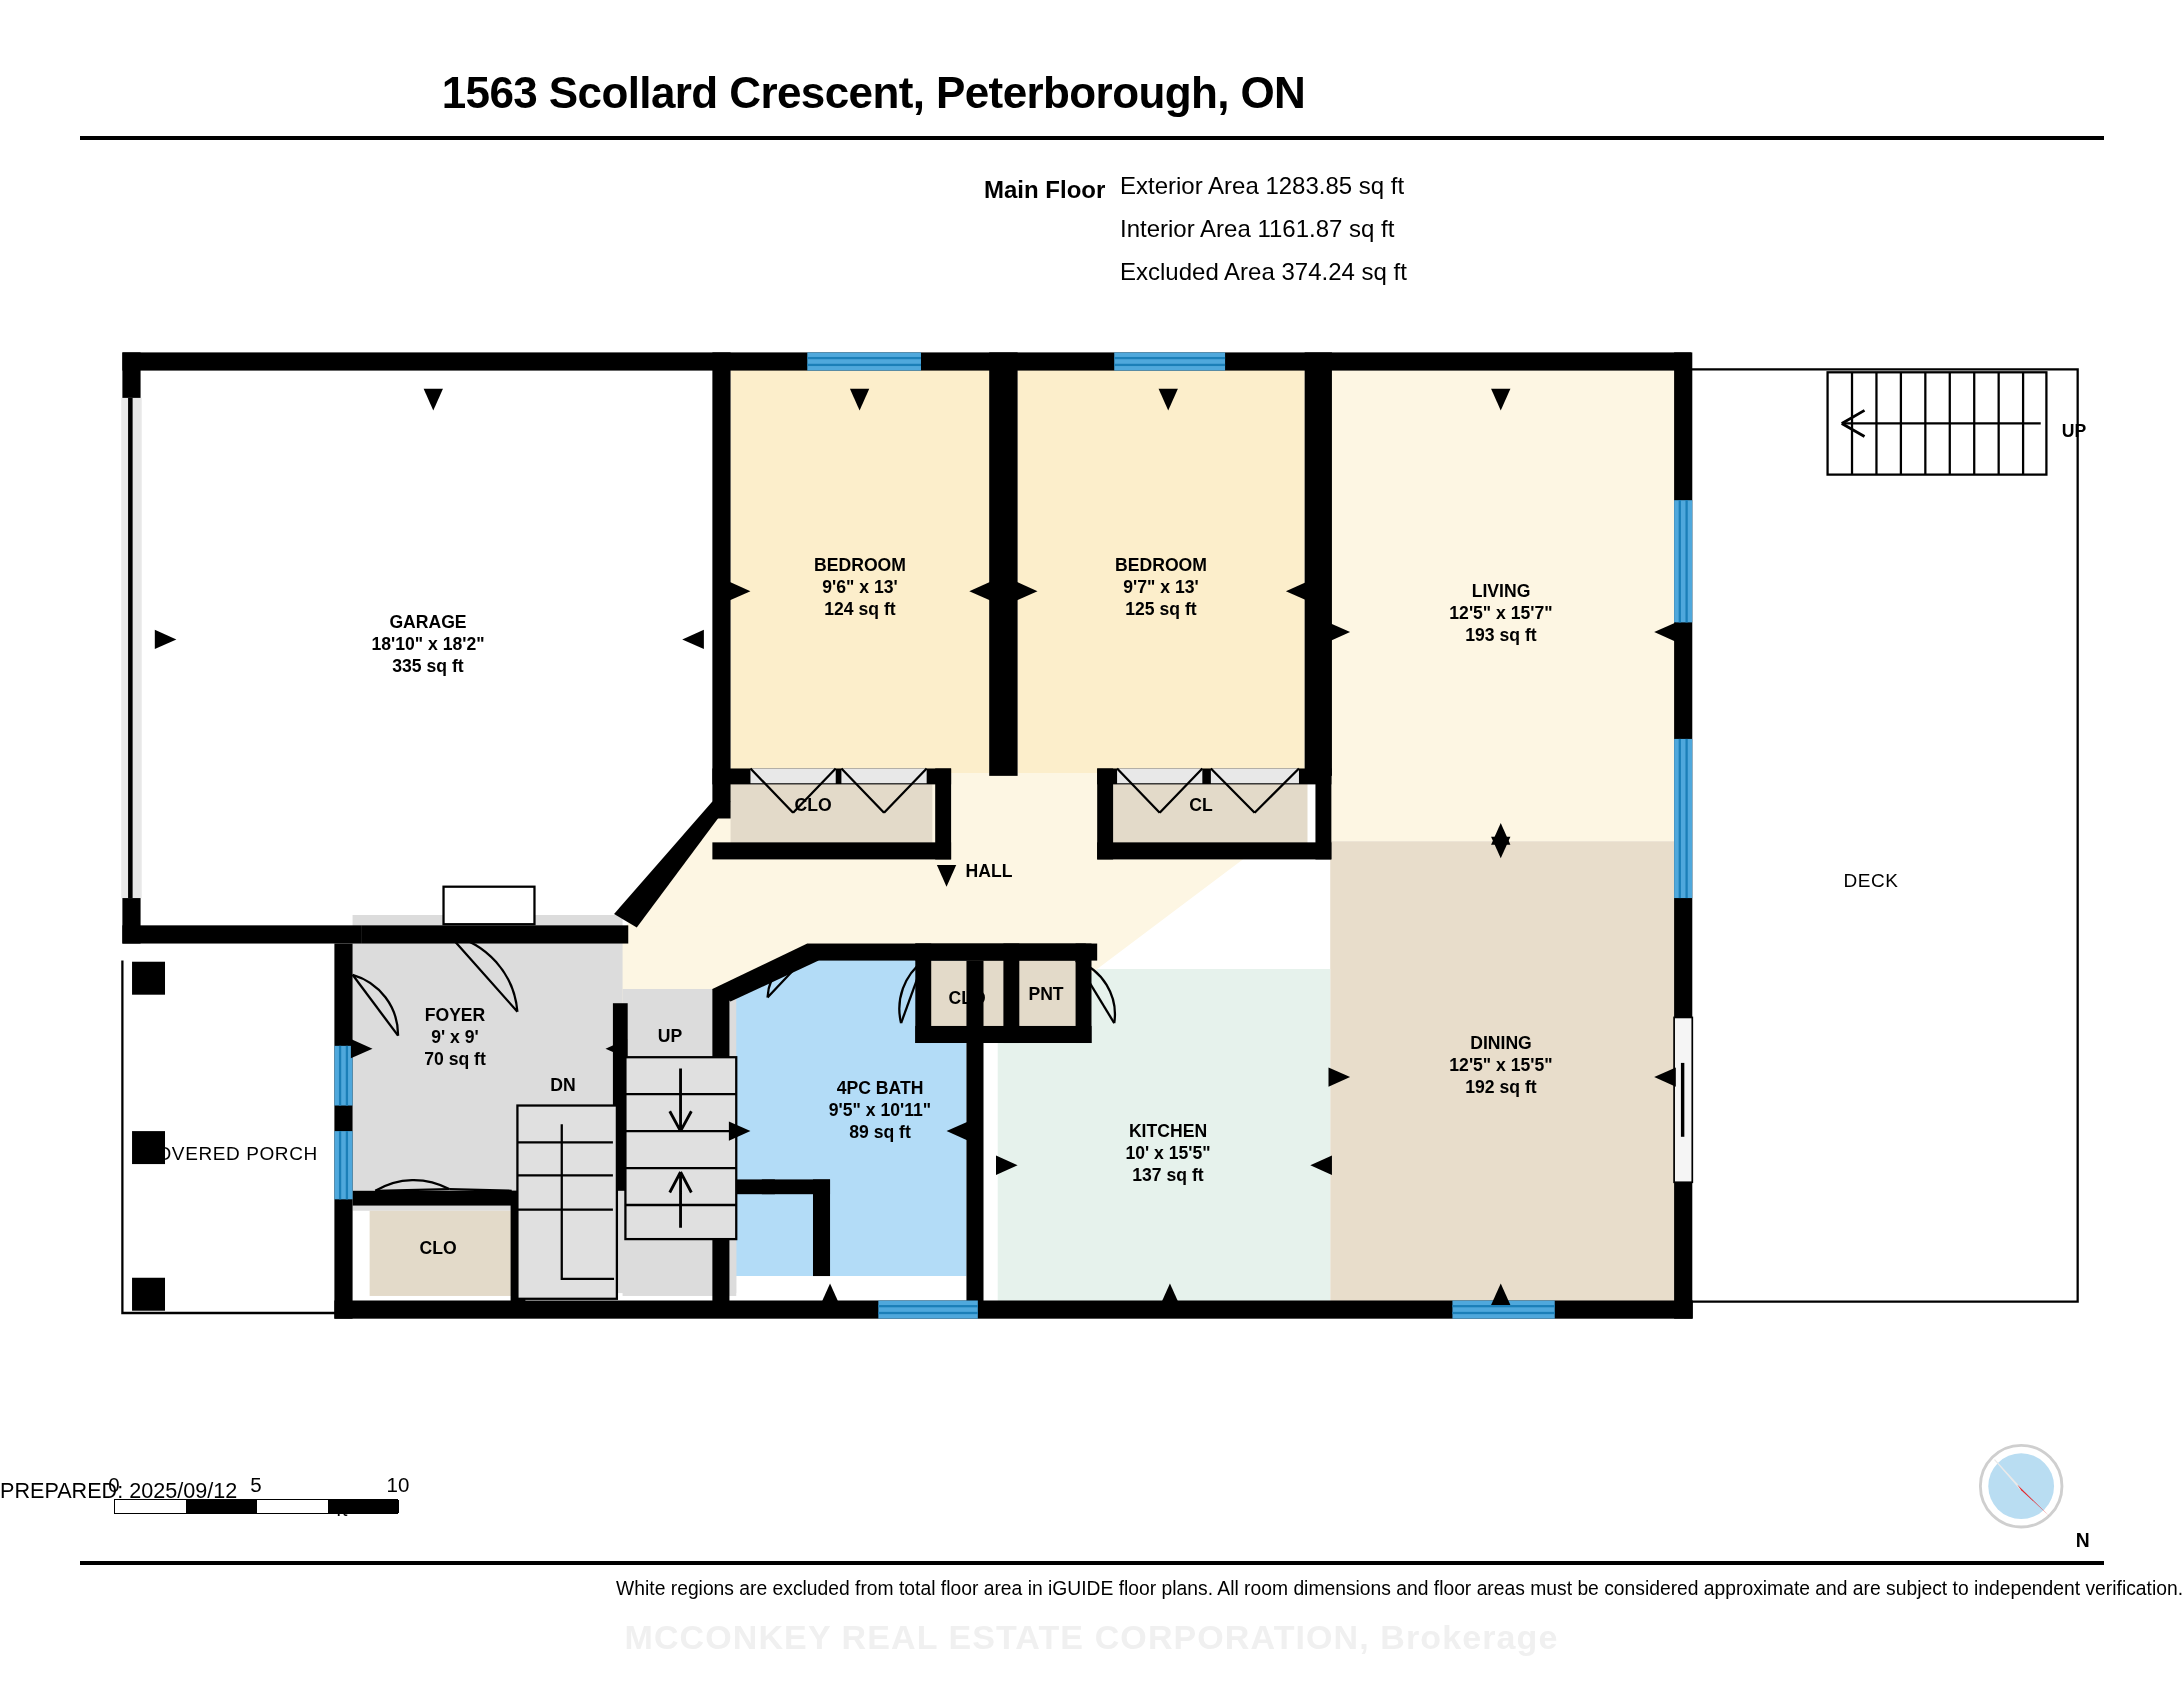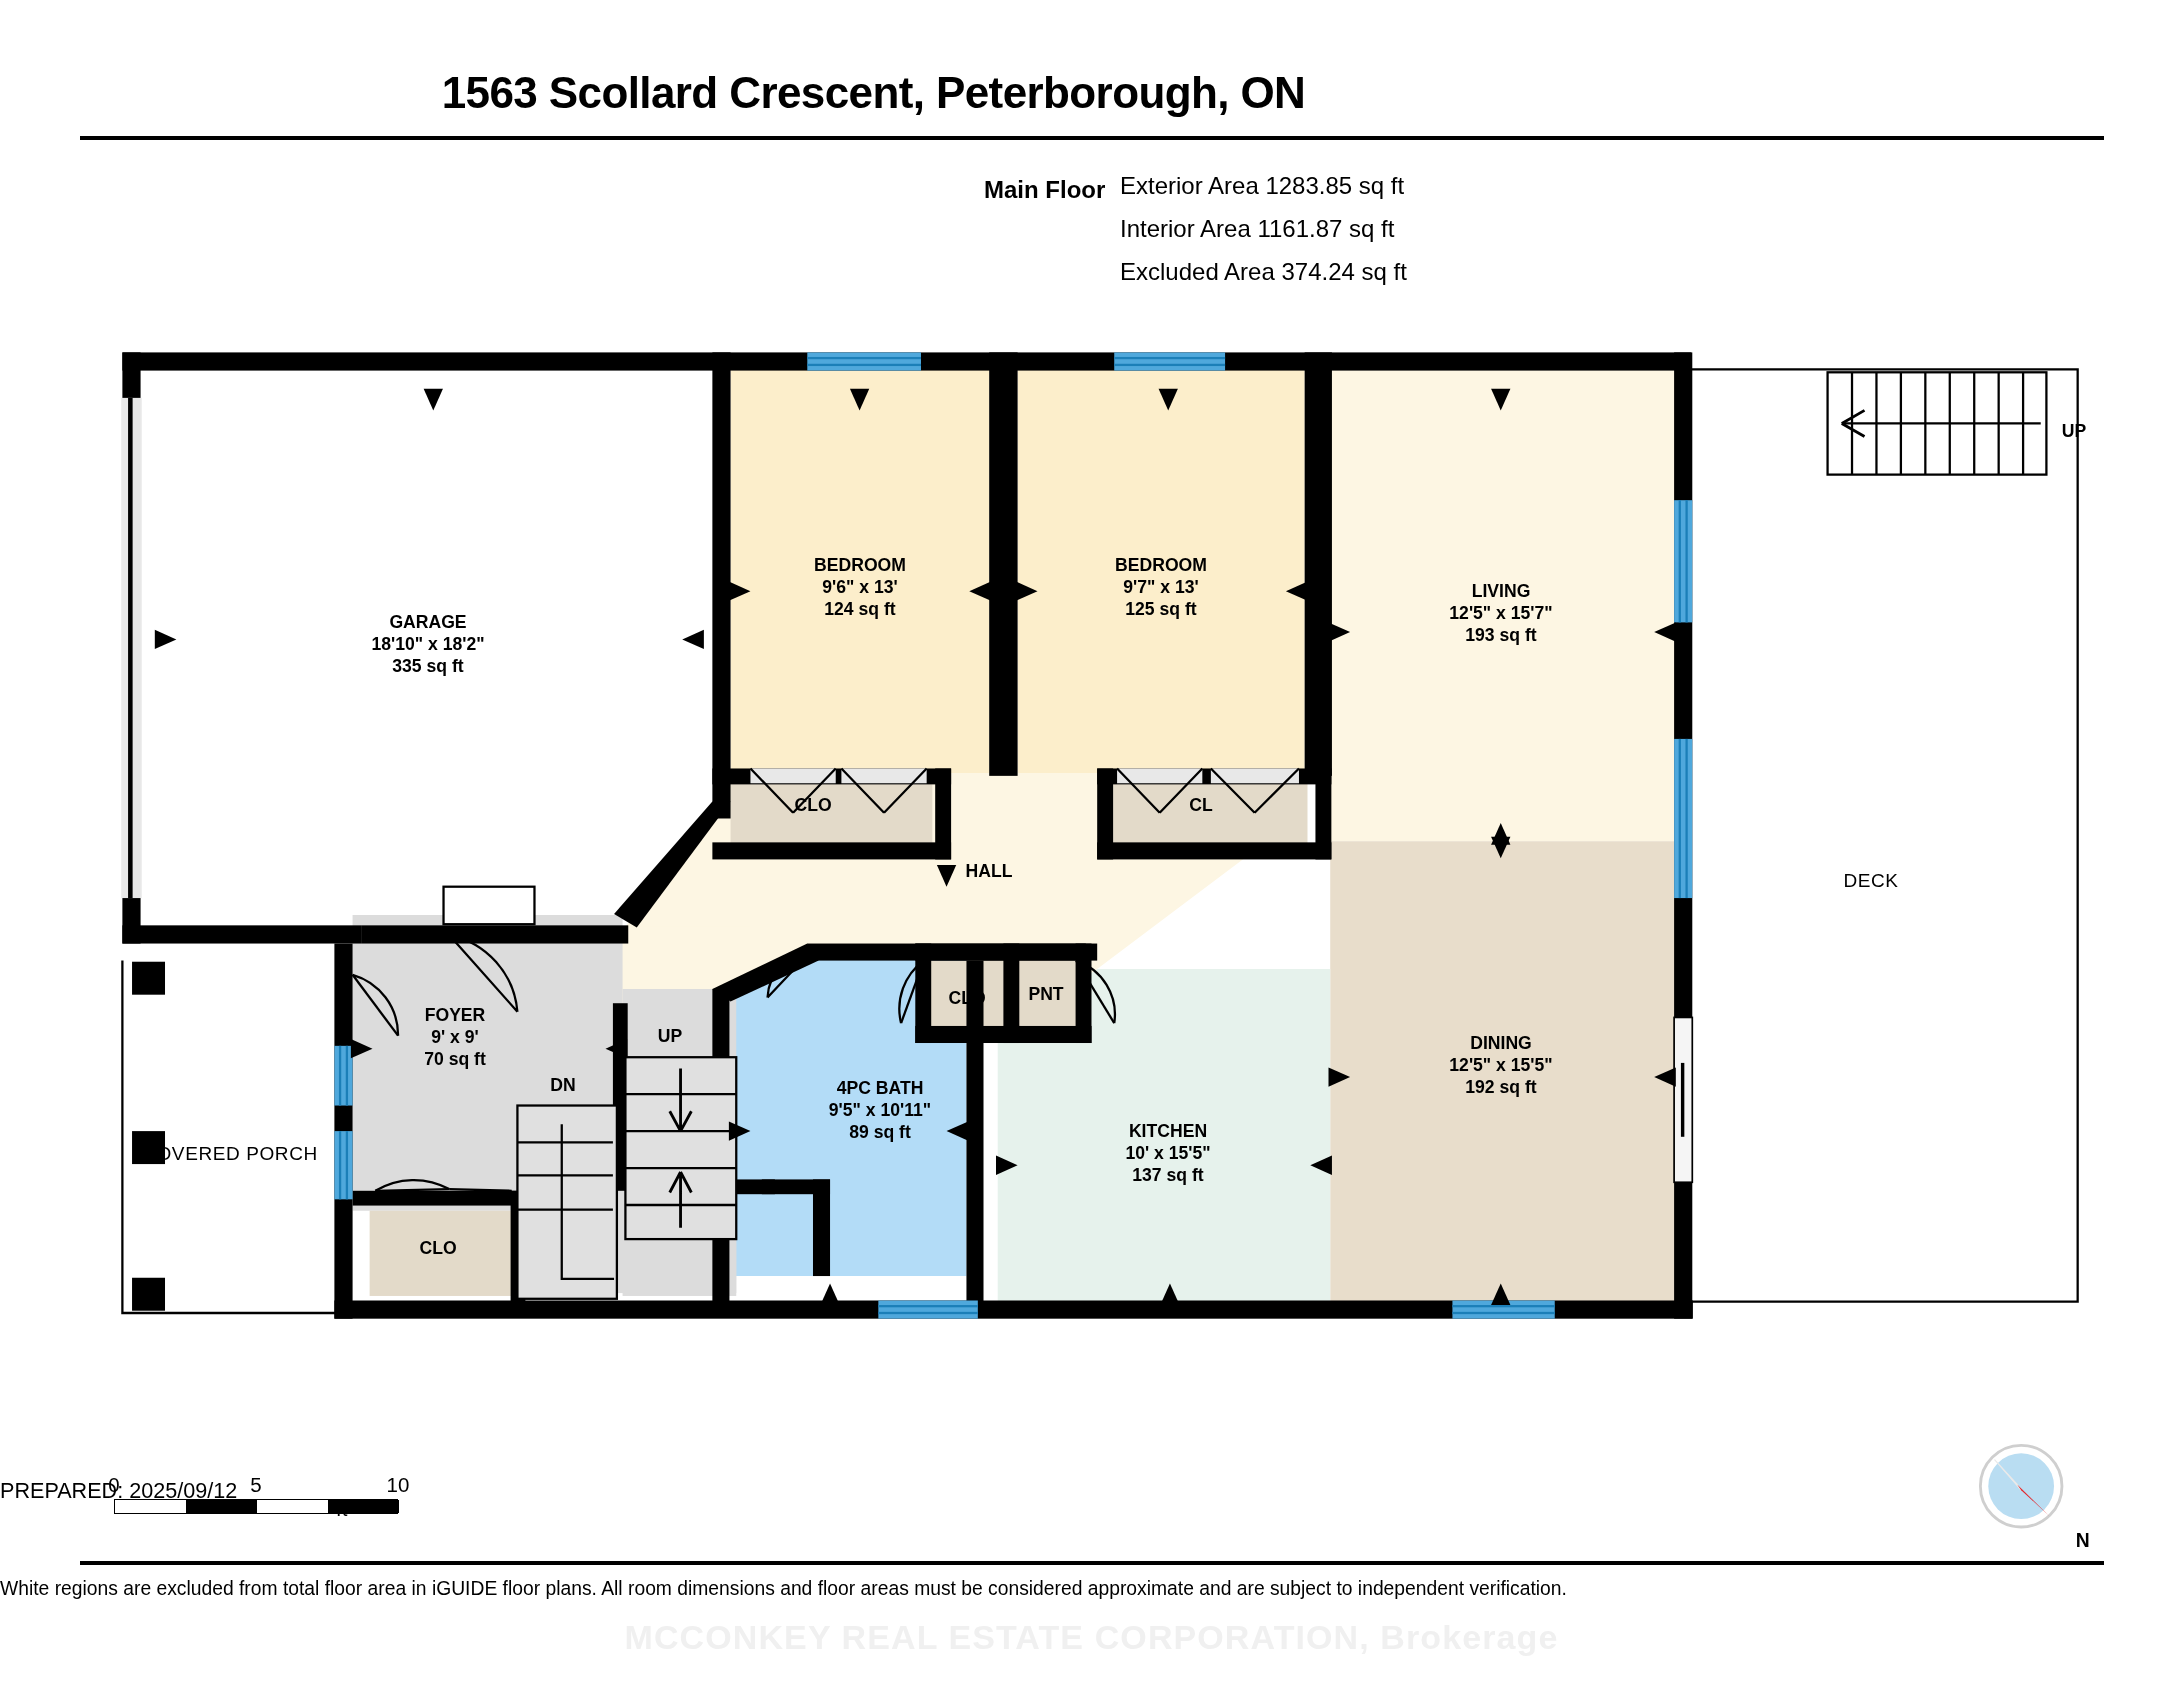--- a/index.html
+++ b/index.html
@@ -28,21 +28,21 @@
 
   
   #scalewrap{position:absolute;left:114px;top:1473px;width:296px;}
   #scalenums{position:relative;height:24px;}
   #scalenums span{position:absolute;font-size:20.5px;top:0;transform:translateX(-50%);}
   #scalebar{position:relative;margin-top:2.3px;height:15px;width:284px;border:1.1px solid #000;box-sizing:border-box;}
   #scalebar i{position:absolute;top:0;height:100%;background:#000;display:block;}
   #ftlabel{position:absolute;left:296px;top:1497px;font-size:20.5px;margin-left:40px;}
   #prepared{position:absolute;left:0;top:1478px;width:1762px;text-align:left;font-size:21.6px;}
   #rule-bot{position:absolute;left:80px;top:1561px;width:2024px;height:4px;background:#000;}
-  #disclaimer{position:absolute;left:0;top:1578px;width:2183px;text-align:left;font-size:19.3px;}
+  #disclaimer{position:absolute;left:0;top:1578px;width:2183px;text-align:right;font-size:19.3px;}
   #watermark{position:absolute;left:0;top:1618px;width:2183px;text-align:center;
              font-size:34px;font-weight:bold;color:#f0f0f0;letter-spacing:1.1px;}
   #compass{position:absolute;left:1973px;top:1438px;width:119px;height:114px;}
   #compass .nlab{position:absolute;right:2.3px;bottom:0px;font-size:19.3px;font-weight:bold;}
 </style>
 </head>
 <body>
 
 <div id="title">1563 Scollard Crescent, Peterborough, ON</div>
 <div id="rule-top"></div>

